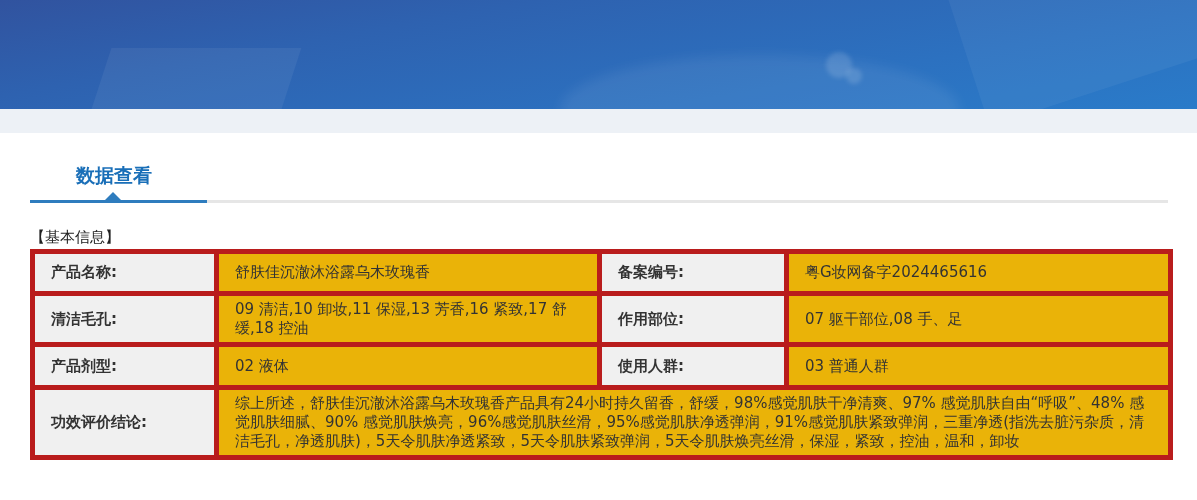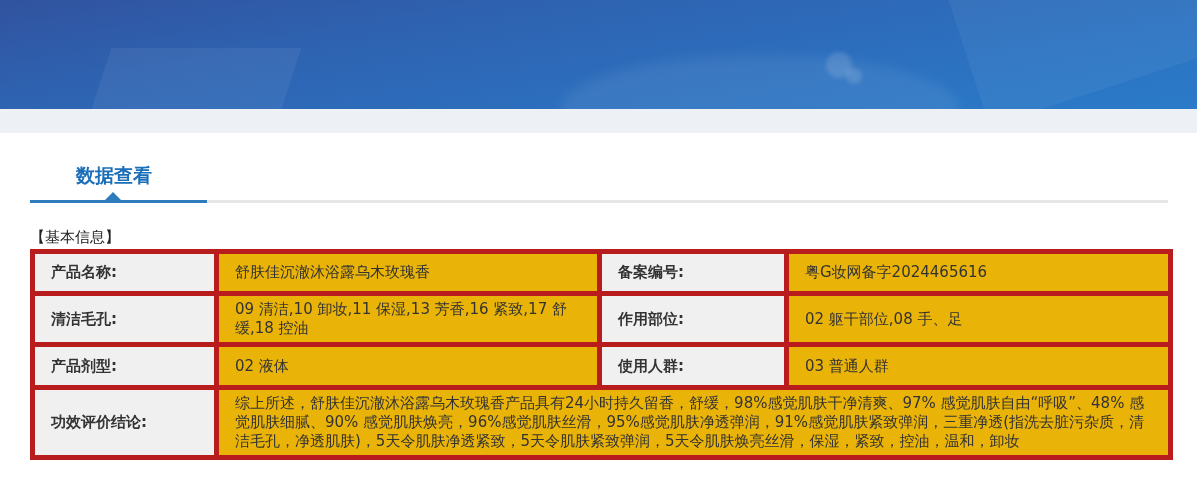--- a/index.html
+++ b/index.html
@@ -158,21 +158,21 @@
       <tr style="height:42px">
         <td class="lbl">产品名称:</td>
         <td class="val">舒肤佳沉澈沐浴露乌木玫瑰香</td>
         <td class="lbl">备案编号:</td>
         <td class="val">粤G妆网备字2024465616</td>
       </tr>
       <tr style="height:44px">
         <td class="lbl">清洁毛孔:</td>
         <td class="val">09 清洁,10 卸妆,11 保湿,13 芳香,16 紧致,17 舒缓,18 控油</td>
         <td class="lbl">作用部位:</td>
-        <td class="val">02 躯干部位,08 手、足</td>
+        <td class="val">07 躯干部位,08 手、足</td>
       </tr>
       <tr style="height:43px">
         <td class="lbl">产品剂型:</td>
         <td class="val">02 液体</td>
         <td class="lbl">使用人群:</td>
         <td class="val">03 普通人群</td>
       </tr>
       <tr style="height:70px">
         <td class="lbl">功效评价结论:</td>
         <td class="val conclusion" colspan="3">综上所述，舒肤佳沉澈沐浴露乌木玫瑰香产品具有24小时持久留香，舒缓，98%感觉肌肤干净清爽、97% 感觉肌肤自由“呼吸”、48% 感觉肌肤细腻、90% 感觉肌肤焕亮，96%感觉肌肤丝滑，95%感觉肌肤净透弹润，91%感觉肌肤紧致弹润，三重净透(指洗去脏污杂质，清洁毛孔，净透肌肤)，5天令肌肤净透紧致，5天令肌肤紧致弹润，5天令肌肤焕亮丝滑，保湿，紧致，控油，温和，卸妆</td>

